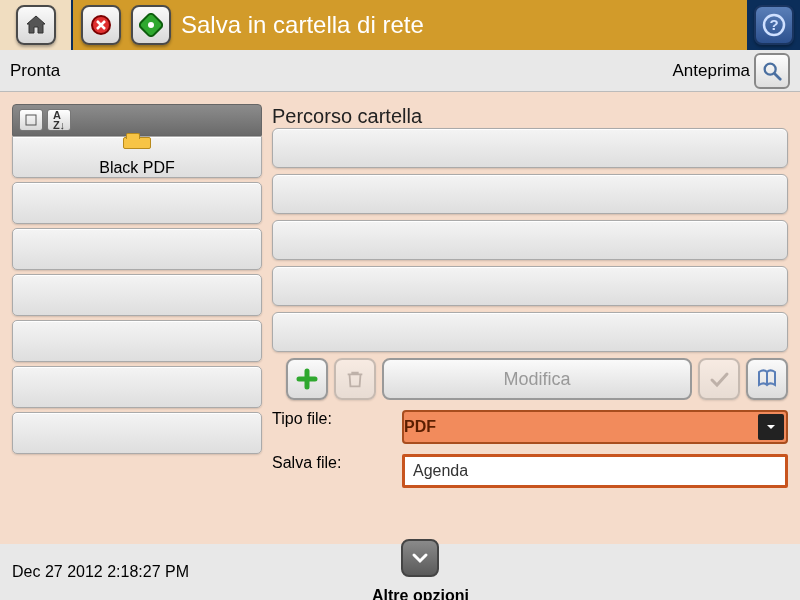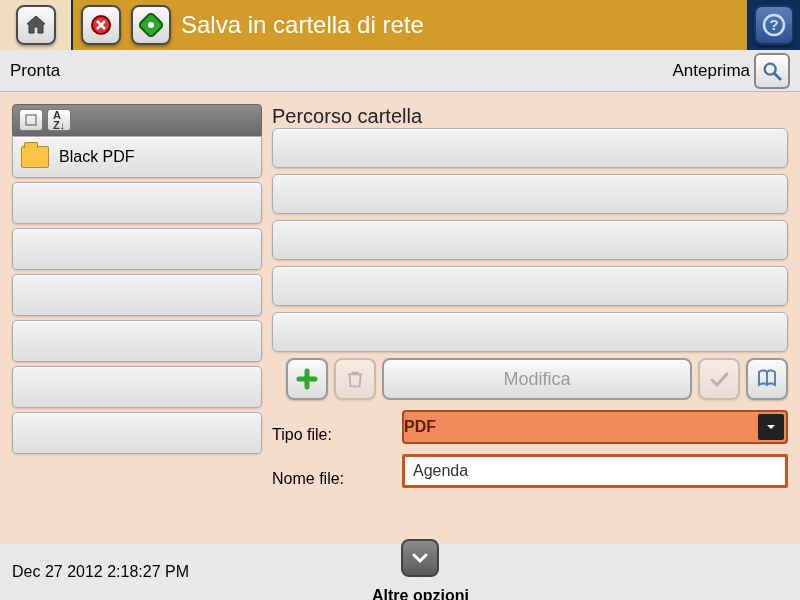--- a/index.html
+++ b/index.html
@@ -104,21 +104,21 @@
     border: 1px solid #aaa;
     border-radius: 5px;
     margin-top: 4px;
     display: flex;
     align-items: center;
     padding: 0 8px;
     font-size: 16px;
     gap: 10px;
     box-shadow: inset 0 1px 0 #fff, 0 1px 2px rgba(0,0,0,0.15);
   }
-  .list-item.first { margin-top: 0; border-radius: 0 0 5px 5px; }
+  .list-item.first { margin-top: 0; border-radius: 0 0 5px 5px; flex-direction: column; }
 
   .folder-icon {
     width: 28px; height: 22px;
     background: #f7c445;
     border: 1px solid #b88a1c;
     border-radius: 2px;
     position: relative;
   }
   .folder-icon::before {
     content:"";
@@ -153,21 +153,21 @@
   .sq-btn.disabled { opacity: 0.5; }
   .modify-btn {
     flex:1; height:42px;
     background: linear-gradient(#fafafa,#dcdcdc);
     border: 2px solid #999;
     border-radius: 8px;
     display:flex; align-items:center; justify-content:center;
     font-size: 18px; color:#999;
   }
 
-  .form-row { display:flex; align-items:flex-end; margin-top:10px; gap:10px; }
+  .form-row { display:flex; align-items:flex-start; margin-top:10px; gap:10px; }
   .form-row .lbl { width: 120px; font-size:16px; }
   .dropdown {
     flex:1; height:34px;
     background: #f28b5c;
     border: 2px solid #a84d1e;
     border-radius: 4px;
     display:flex; align-items:center;
     position:relative;
     color:#5a1e00;
     font-size:16px;
@@ -333,21 +333,21 @@
         <span>PDF</span>
         <div class="arrow">
           <svg width="12" height="12" viewBox="0 0 12 12">
               <path d="M2 4l4 4 4-4" fill="#fff"></path>
             </svg>
         </div>
       </div>
     </div>
 
     <div class="form-row">
-      <div class="lbl">Nome file:</div>
+      <div class="lbl">Salva file:</div>
       <div class="text-input">
         <span>Agenda</span>
       </div>
     </div>
   </div>
 </div>
 
 <div class="footer">
   <div class="footer-ts">Dec 27 2012 2:18:27 PM</div>
   <div class="footer-more">

